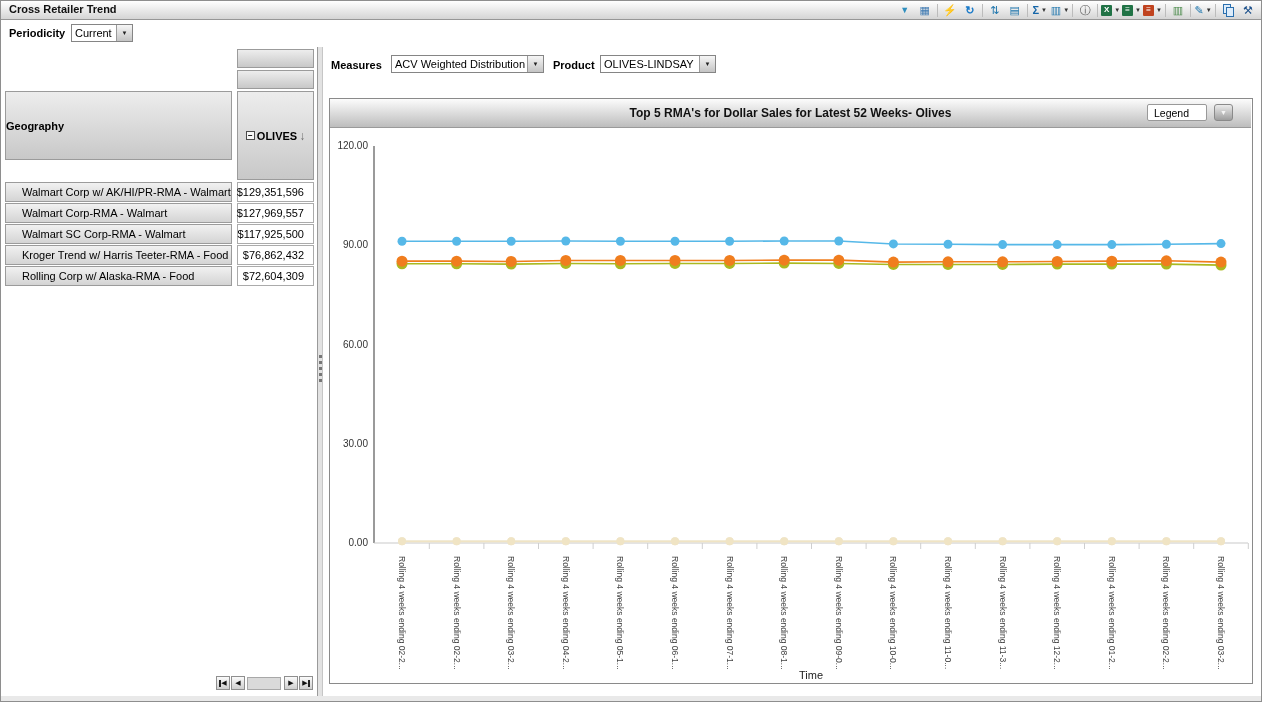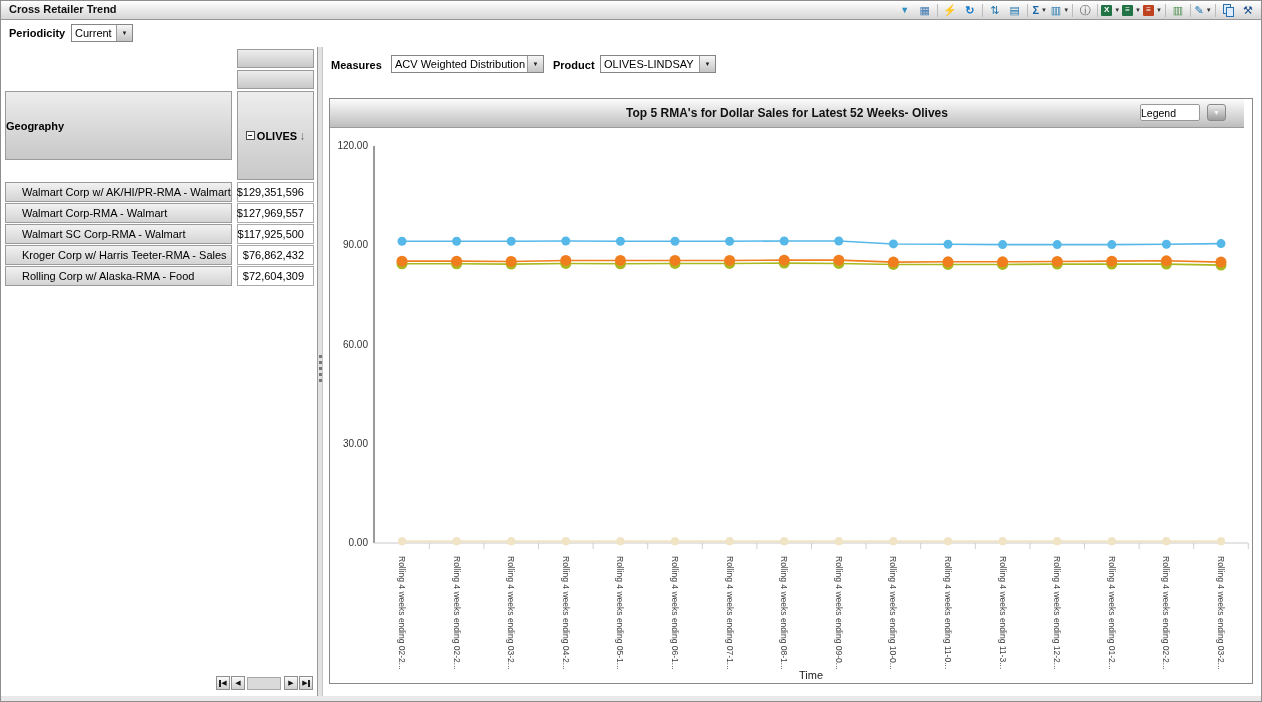--- a/index.html
+++ b/index.html
@@ -56,25 +56,25 @@
   
   .splitter{position:absolute;left:316px;top:46px;width:6px;bottom:5px;background:#e2e2e2;
             border-left:1px solid #9a9a9a;border-right:1px solid #c6c6c6;box-sizing:border-box;cursor:col-resize;}
   .grip{position:absolute;left:1px;top:308px;display:flex;flex-direction:column;gap:3px;}
   .grip i{width:3px;height:3px;background:#777;display:block;}
 
   
   .rightpanel{position:absolute;left:322px;top:46px;right:0;bottom:5px;background:#ffffff;}
   .mlabel{position:absolute;top:12px;font-size:11px;font-weight:bold;}
   .chartbox{position:absolute;left:6px;top:51px;right:8px;bottom:12px;border:1px solid #8a8a8a;background:#fff;}
-  .chead{position:absolute;left:0;top:0;right:8px;height:28px;background:linear-gradient(#fcfcfc,#bdbdbd);
+  .chead{position:absolute;left:0;top:0;right:1px;height:28px;background:linear-gradient(#fcfcfc,#bdbdbd);
          border-bottom:1px solid #9a9a9a;}
   .ctitle{position:absolute;left:0;right:0;top:7px;text-align:center;font-size:12px;font-weight:bold;color:#111;}
   .legendbox{position:absolute;right:44px;top:5px;width:60px;height:17px;background:#fff;border:1px solid #999;
-             font-size:10.5px;display:flex;align-items:center;box-sizing:border-box;border-radius:2px;margin-left:48px;}
+             font-size:10.5px;display:flex;align-items:center;padding-left:6px;box-sizing:border-box;border-radius:2px;margin-left:48px;}
   .legendbtn{position:absolute;right:18px;top:5px;width:19px;height:17px;border:1px solid #8a8a8a;border-radius:3px;
              background:linear-gradient(#ebebeb,#9e9e9e);display:flex;align-items:center;justify-content:center;
              font-size:7px;color:#f5f5f5;cursor:pointer;box-sizing:border-box;}
   .cbody{position:absolute;left:0;top:29px;right:0;bottom:0;overflow:hidden;}
   #plot{position:absolute;left:0;top:0;}
 </style>
 </head>
 <body>
 
 <div class="app">
@@ -169,21 +169,21 @@
       <span>OLIVES</span>
       <span class="sortarrow">↓</span>
     </div>
     <div id="rows">
         <div class="trow-geo" style="top: 135px;">Walmart Corp w/ AK/HI/PR-RMA - Walmart</div>
         <div class="trow-val" style="top: 135px;">$129,351,596</div>
         <div class="trow-geo" style="top: 156px;">Walmart Corp-RMA - Walmart</div>
         <div class="trow-val" style="top: 156px;">$127,969,557</div>
         <div class="trow-geo" style="top: 177px;">Walmart SC Corp-RMA - Walmart</div>
         <div class="trow-val" style="top: 177px;">$117,925,500</div>
-        <div class="trow-geo" style="top: 198px;">Kroger Corp w/ Harris Teeter-RMA - Sales</div>
+        <div class="trow-geo" style="top: 198px;">Kroger Trend w/ Harris Teeter-RMA - Food</div>
         <div class="trow-val" style="top: 198px;">$76,862,432</div>
         <div class="trow-geo" style="top: 219px;">Rolling Corp w/ Alaska-RMA - Food</div>
         <div class="trow-val" style="top: 219px;">$72,604,309</div>
       </div>
     <div class="pager">
       <div class="pbtn">
           <span class="pbar"></span>
           <span>◀</span>
         </div>
       <div class="pbtn">

